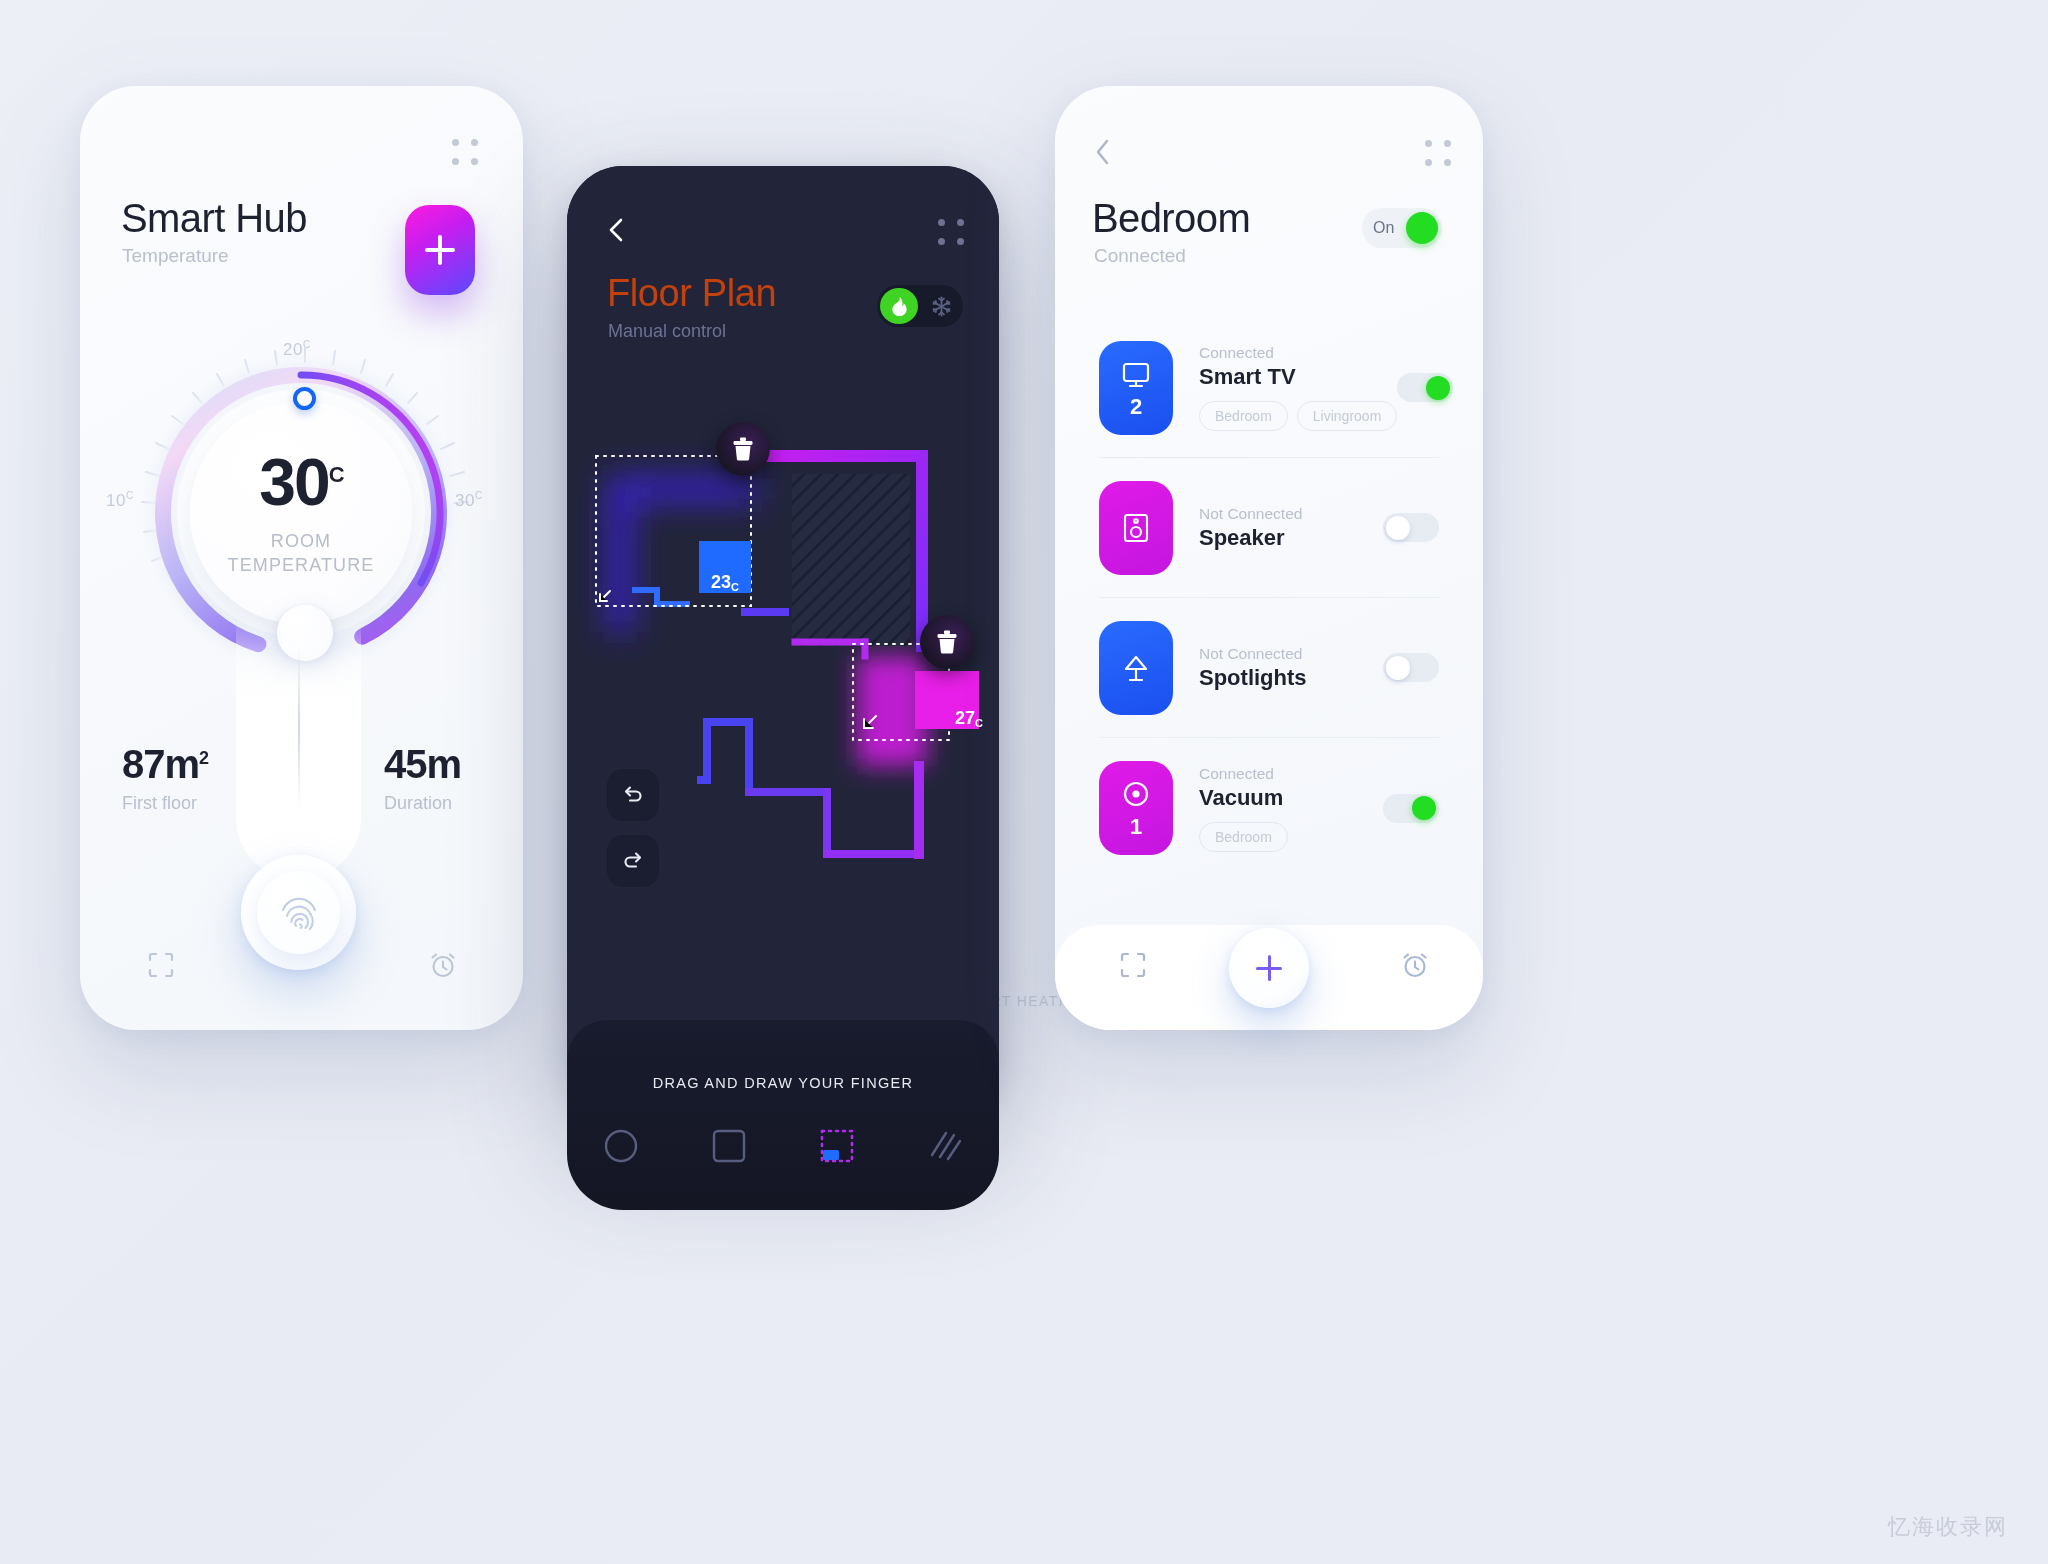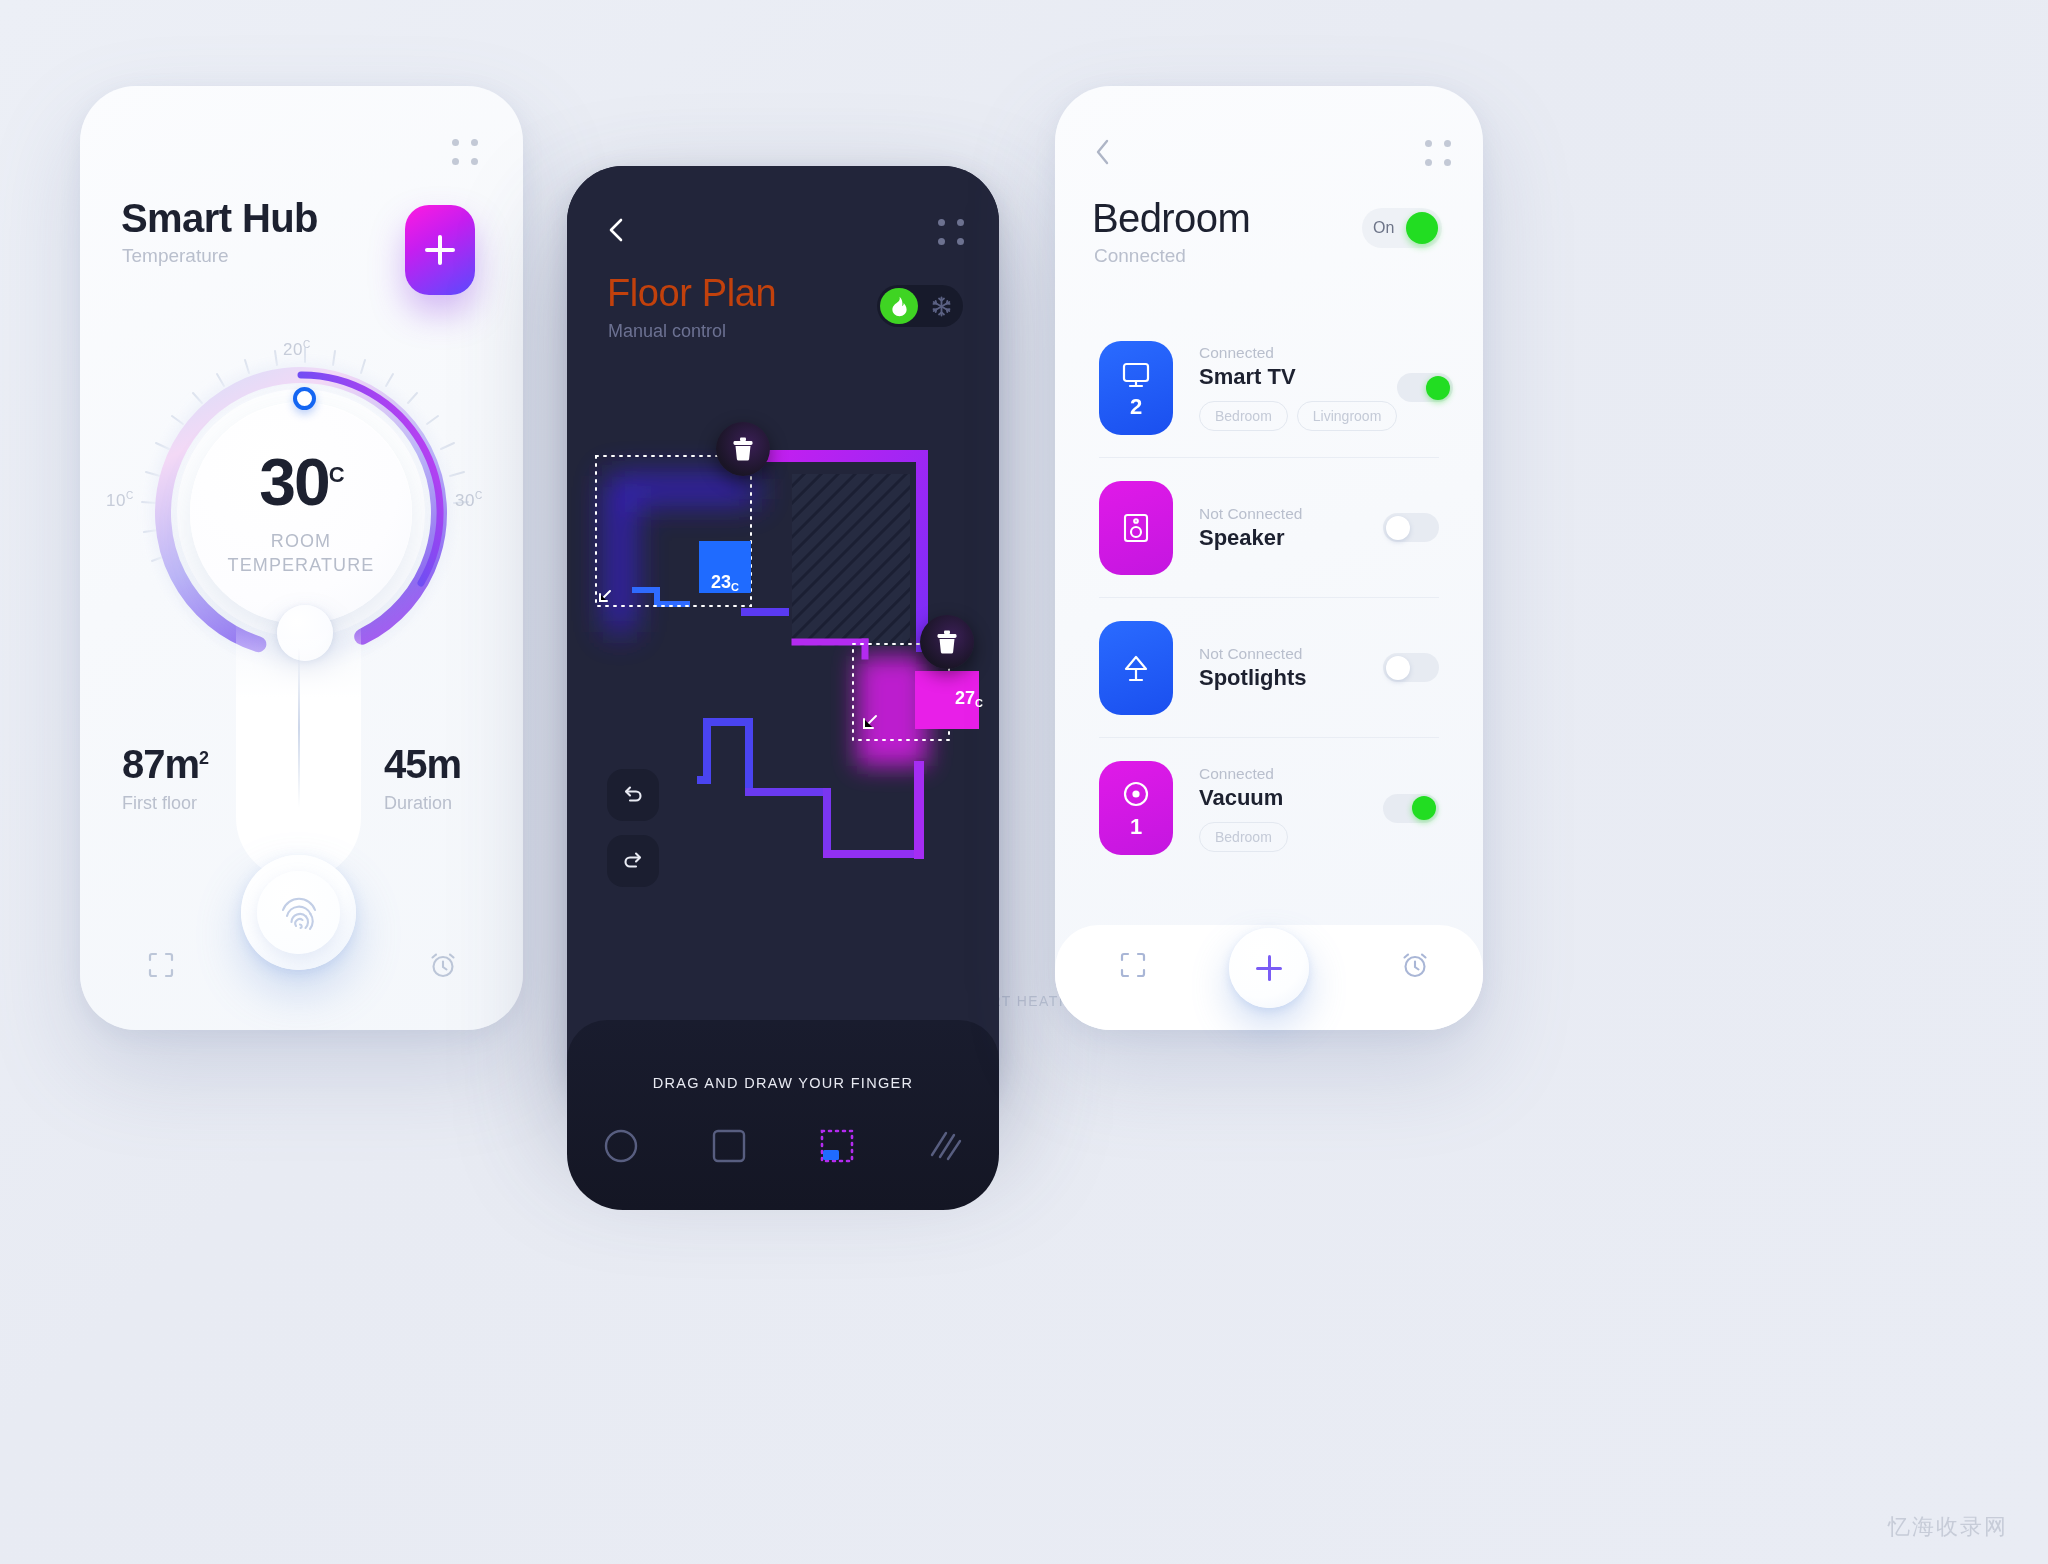--- a/index.html
+++ b/index.html
@@ -26,21 +26,21 @@
   }
   .grid-dots span:nth-child(1){left:0;top:0}
   .grid-dots span:nth-child(2){right:0;top:0}
   .grid-dots span:nth-child(3){left:0;bottom:0}
   .grid-dots span:nth-child(4){right:0;bottom:0}
 
   #hub-dots { left:452px; top:139px; }
 
   #hub-title {
     position:absolute; left:121px; top:196px;
-    font-size:40px; font-weight:700; color:#1d2130; letter-spacing:-.6px;
+    font-size:40px; font-weight:400; color:#1d2130; letter-spacing:-.6px;
   }
   #hub-sub {
     position:absolute; left:122px; top:245px;
     font-size:19px; color:#b9bfcd; font-weight:400;
   }
   #hub-add {
     position:absolute; left:405px; top:205px; width:70px; height:90px;
     border-radius:24px;
     background:linear-gradient(150deg,#ff1ae0 0%,#c61ef0 38%,#5b4bff 100%);
     box-shadow:0 18px 34px rgba(140,60,230,.34);
@@ -506,21 +506,21 @@
       <path d="M297 562 l12 -12"></path>
         <path d="M297 553 v9 h9"></path>
     </g>
   </g>
 </svg>
 
 <div class="temp-chip" style="left:699px; top:549px; width:52px; height:52px;">
   <span>23</span>
     <sup>C</sup>
 </div>
-<div class="temp-chip" style="left:915px; top:659px; width:64px; height:58px;padding-left:44px;">
+<div class="temp-chip" style="left:915px; top:679px; width:64px; height:58px;padding-left:44px;">
   <span>27</span>
     <sup>C</sup>
 </div>
 
 <div class="trash-btn" style="left:716px; top:422px;">
   <svg width="22" height="24" viewBox="0 0 22 24" fill="#ffffff">
     <rect x="8" y="0.5" width="6" height="3.5" rx="1"></rect>
     <rect x="1.5" y="4" width="19" height="4" rx="1.4"></rect>
     <path d="M3.5 9 h15 l-1.4 13.2 a1.6 1.6 0 0 1 -1.6 1.3 h-9 a1.6 1.6 0 0 1 -1.6 -1.3 z"></path>
   </svg>

